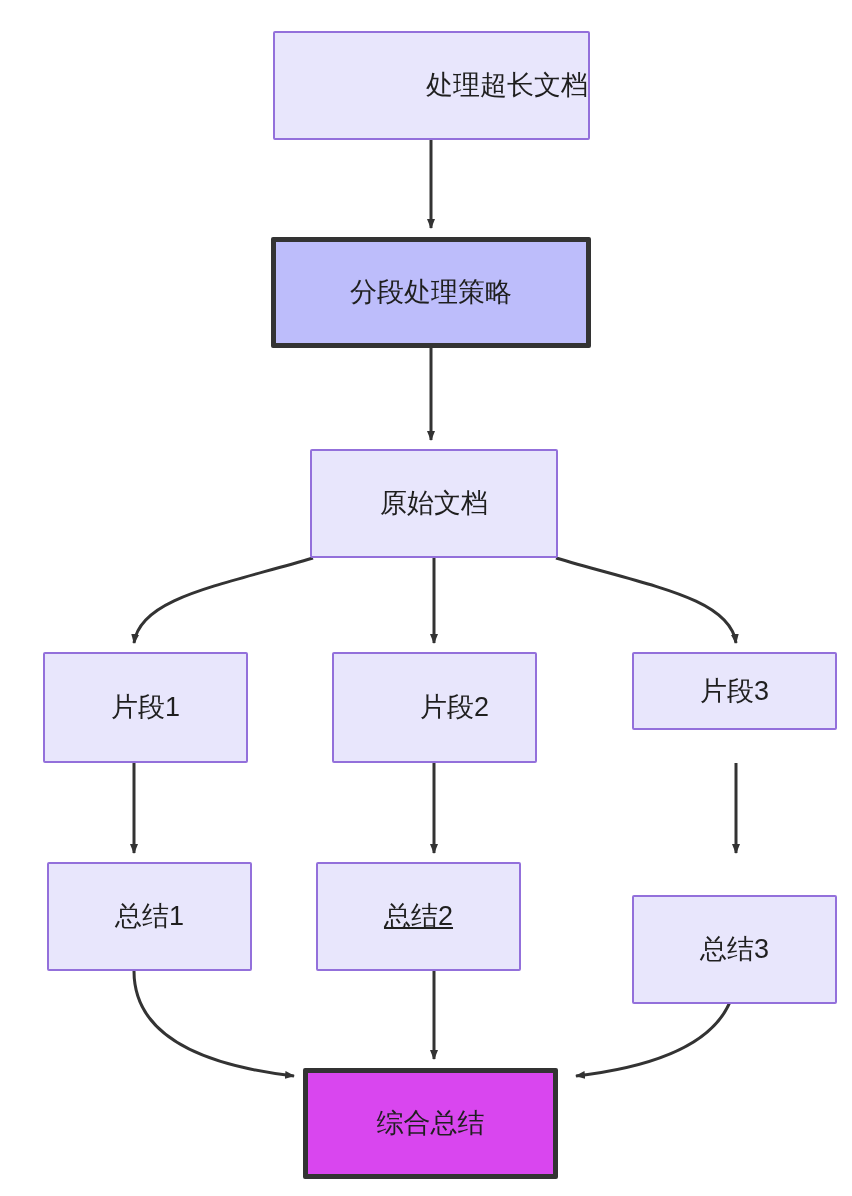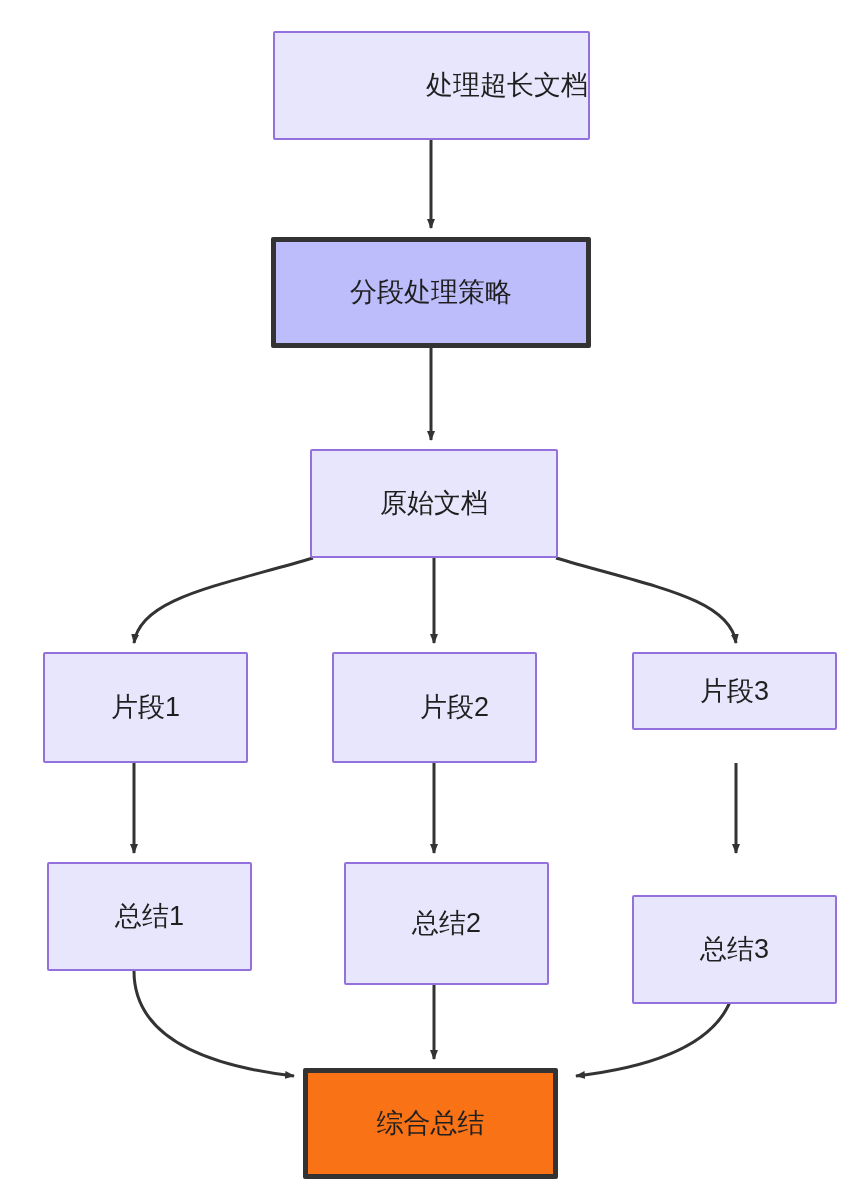--- a/index.html
+++ b/index.html
@@ -54,21 +54,21 @@
   
   .node.style-strong {
     background: #bdbdfb;
     border: 5px solid #333333;
     border-radius: 2px;
     color: #1f1f1f;
     font-size: 27px;
   }
   
   .node.style-success {
-    background: #f97316;
+    background: #d946ef;
     border: 5px solid #333333;
     border-radius: 2px;
     color: #1f1f1f;
     font-size: 27px;
   }
 </style>
 </head>
 <body>
 
 <div id="diagram-root">
@@ -124,21 +124,21 @@
   </div>
 
   <div class="node style-default" style="left:632px; top:652px; width:205px; height:78px;">
     <span class="node-label">片段3</span>
   </div>
 
   <div class="node style-default" style="left:31px; top:862px; width:205px; height:109px;margin-left:16px;">
     <span class="node-label">总结1</span>
   </div>
 
-  <div class="node style-default" style="left:344px; top:862px; width:205px; height:123px;">
+  <div class="node style-default" style="left:316px; top:862px; width:205px; height:109px;text-decoration:underline;">
     <span class="node-label">总结2</span>
   </div>
 
   <div class="node style-default" style="left:632px; top:862px; width:205px; height:109px;margin-top:33px;">
     <span class="node-label">总结3</span>
   </div>
 
   <div class="node style-success" style="left:303px; top:1068px; width:255px; height:111px;">
     <span class="node-label">综合总结</span>
   </div>

